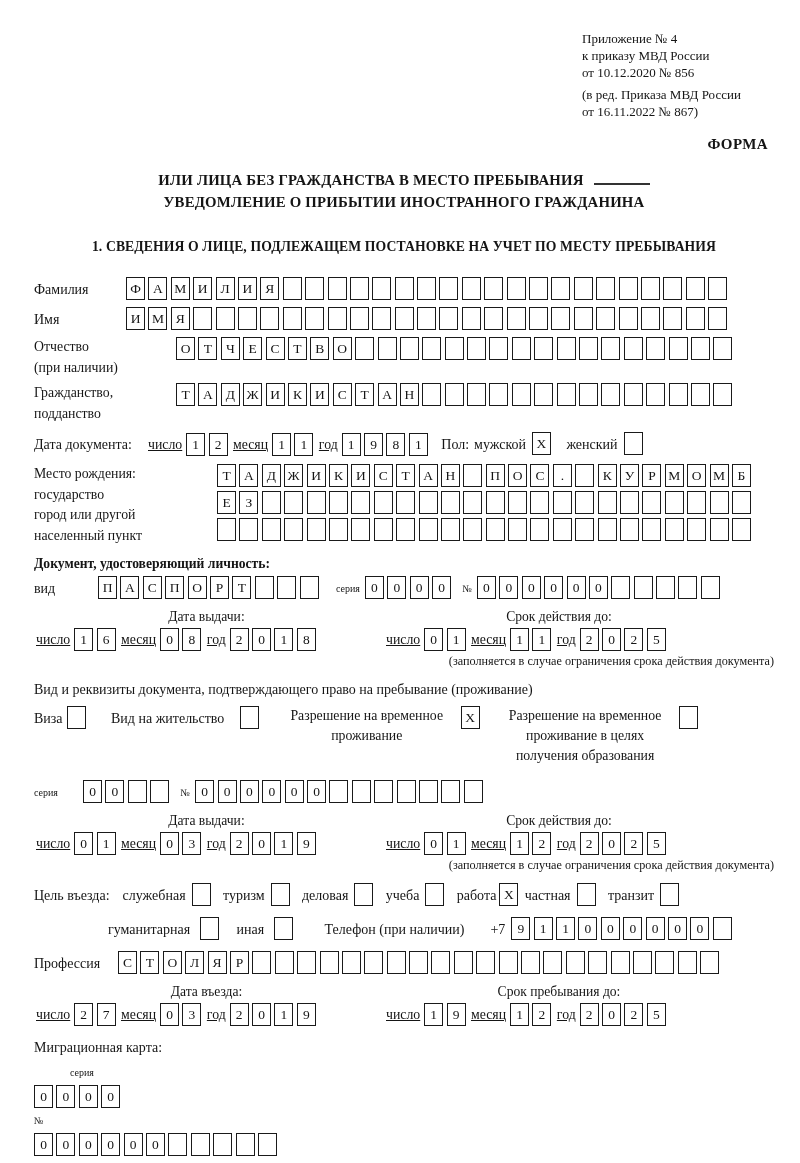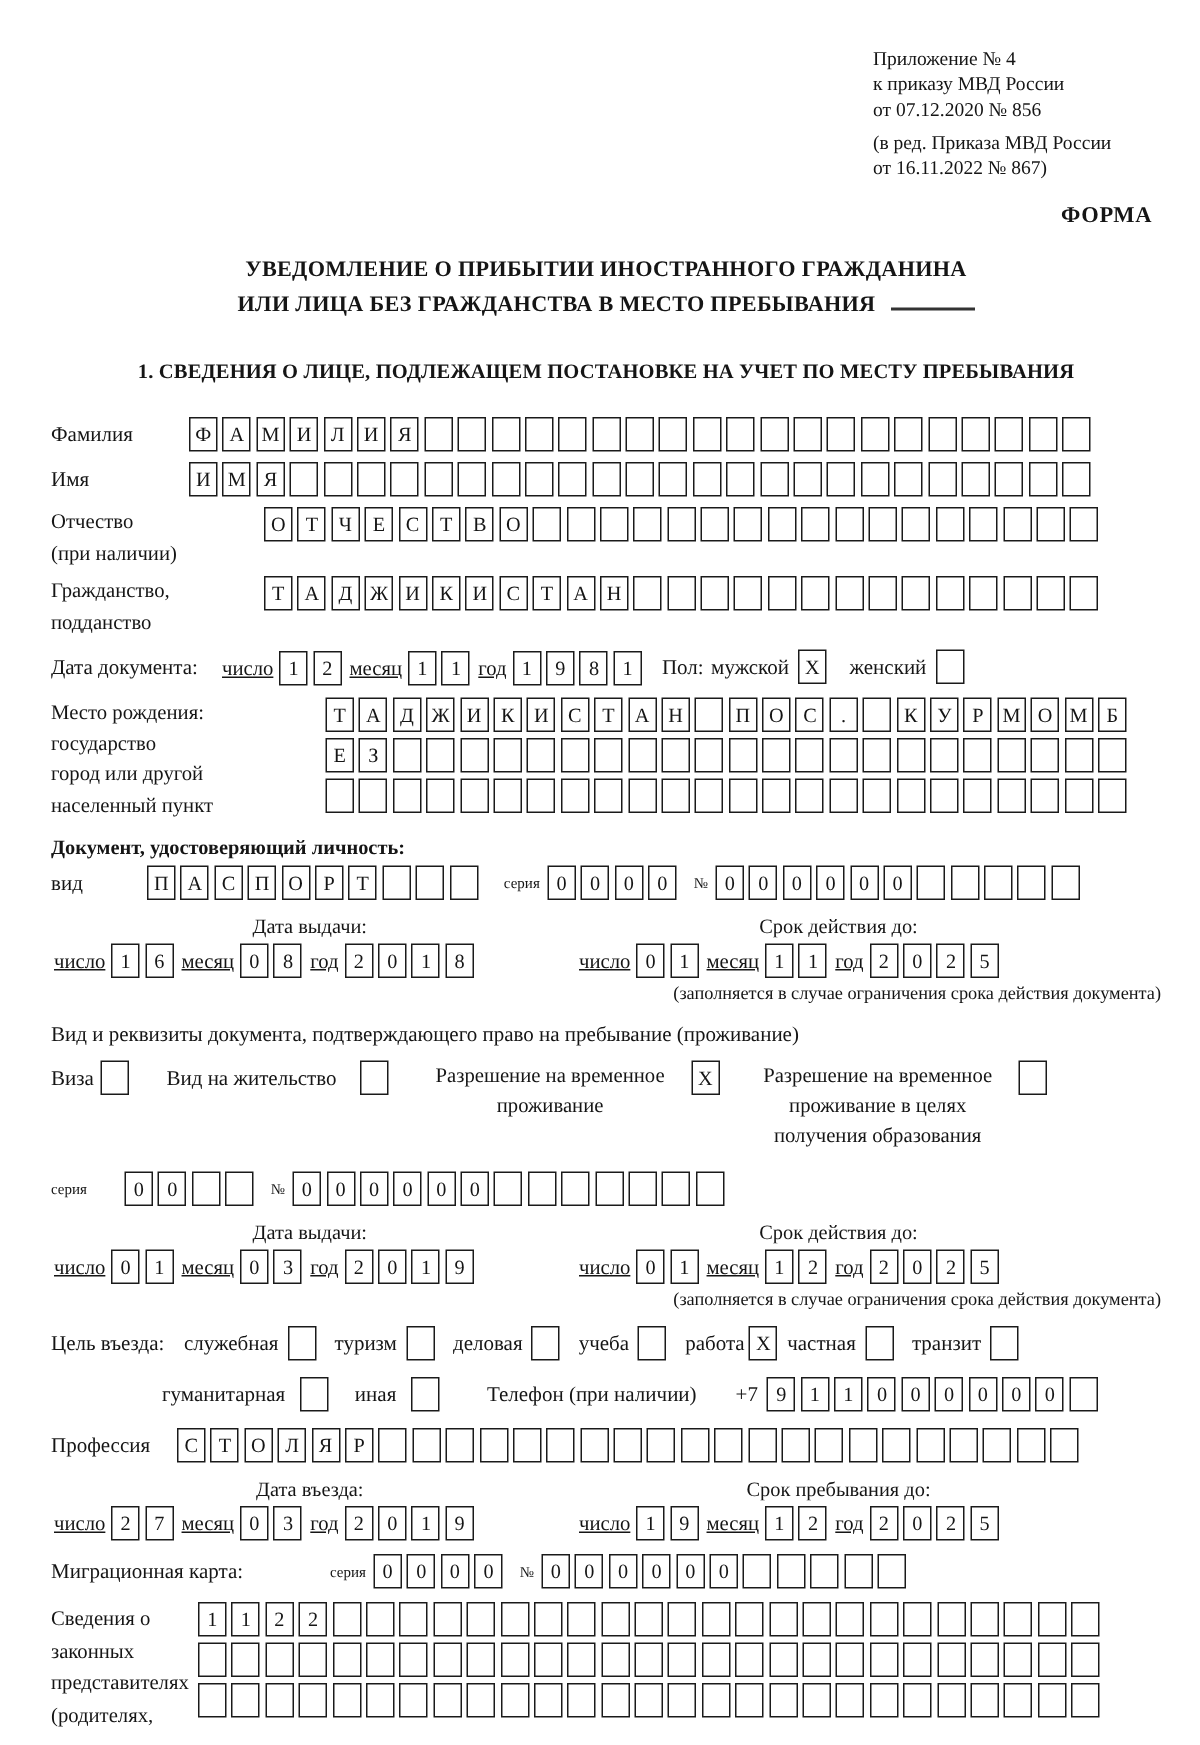--- a/index.html
+++ b/index.html
@@ -41,32 +41,32 @@
   .goal .olab:first-child{margin-left:0;}
 </style>
 </head>
 <body>
 
 <div class="page">
 
   <div class="annex">
     <div>Приложение № 4</div>
     <div>к приказу МВД России</div>
-    <div>от 07.12.2020 № 856</div>
+    <div>от 10.12.2020 № 856</div>
     <div class="ed">(в ред. Приказа МВД России</div>
     <div>от 16.11.2022 № 867)</div>
   </div>
 
   <div class="forma">ФОРМА</div>
 
   <div class="title">
-    <div>УВЕДОМЛЕНИЕ О ПРИБЫТИИ ИНОСТРАННОГО ГРАЖДАНИНА</div>
     <div>
       <span>ИЛИ ЛИЦА БЕЗ ГРАЖДАНСТВА В МЕСТО ПРЕБЫВАНИЯ</span><span class="uline"></span>
     </div>
+    <div>УВЕДОМЛЕНИЕ О ПРИБЫТИИ ИНОСТРАННОГО ГРАЖДАНИНА</div>
   </div>
 
   <div class="sec1" style="margin-bottom:22px;">1. СВЕДЕНИЯ О ЛИЦЕ, ПОДЛЕЖАЩЕМ ПОСТАНОВКЕ НА УЧЕТ ПО МЕСТУ ПРЕБЫВАНИЯ</div>
 
   <div class="row">
     <div class="lbl w92">Фамилия</div>
     <div class="boxes">
         <span class="box">Ф</span>
         <span class="box">А</span>
         <span class="box">М</span>
@@ -606,21 +606,21 @@
         <span class="boxes">
             <span class="box">2</span>
             <span class="box">0</span>
             <span class="box">2</span>
             <span class="box">5</span>
           </span>
       </div>
     </div>
   </div>
 
-  <div class="row" style="margin-top:8px;">
+  <div class="row" style="margin-top:8px;flex-direction:column;">
     <span class="lbl w150">Миграционная карта:</span>
     <span class="mlab" style="margin-left:36px;">серия</span>
     <div class="boxes">
         <span class="box">0</span>
         <span class="box">0</span>
         <span class="box">0</span>
         <span class="box">0</span>
       </div>
     <span class="gap8"></span>
     <span class="mlab">№</span>

